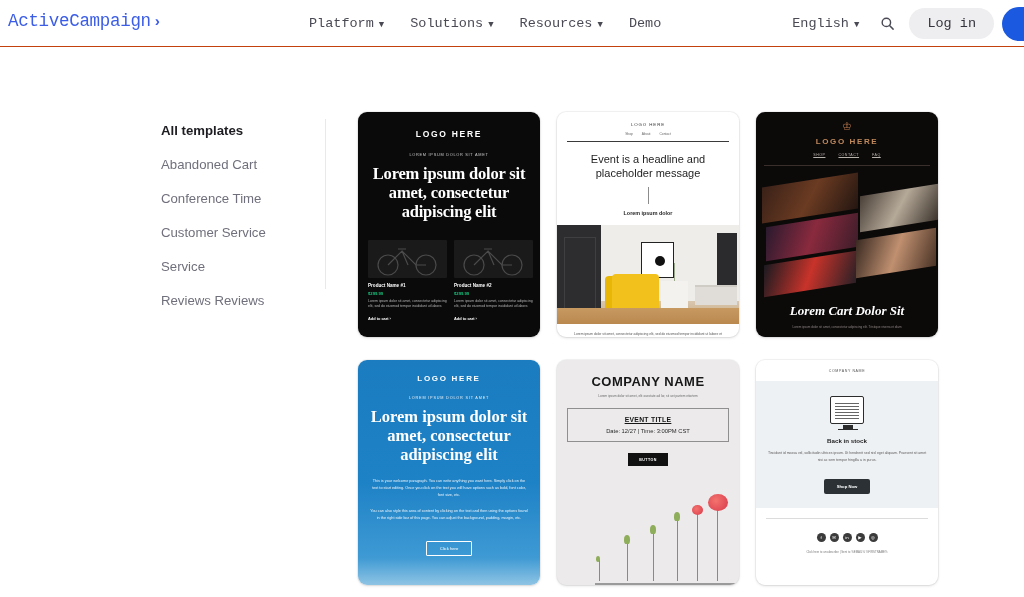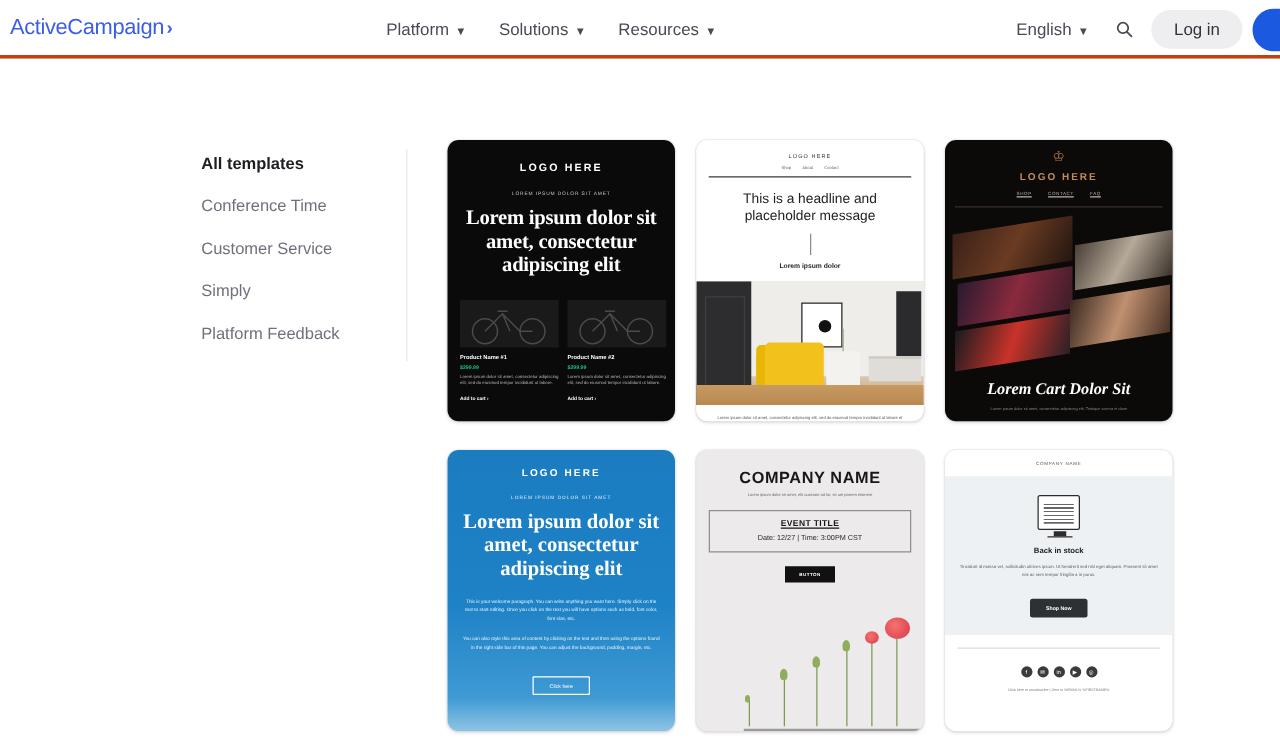--- a/index.html
+++ b/index.html
@@ -9,23 +9,24 @@
     font-family: "Liberation Sans", sans-serif;
     overflow: hidden;
   }
 
   
   .header {
     position: relative;
     height: 47px;
     width: 1024px;
     background: #ffffff;
-    border-bottom: 3px solid #c2410c;
+    border-bottom: 1px solid #c2410c;
     display: flex;
     align-items: center;
+    font-family: Liberation Mono, monospace;
   }
   .logo {
     position: absolute; left: 8px; top: 11px;
     font-size: 17.5px;
     color: #3b5de7;
     letter-spacing: -0.3px;
     white-space: nowrap;
     cursor: pointer;
   }
   .logo-chev { font-size: 15px; font-weight: 700; margin-left: 2px; }
@@ -281,20 +282,23 @@
       <span class="cd">▼</span>
     </div>
     <div class="navitem">
       <span>Solutions</span>
       <span class="cd">▼</span>
     </div>
     <div class="navitem">
       <span>Resources</span>
       <span class="cd">▼</span>
     </div>
+    <div class="navitem">
+      <span>Demo</span>
+    </div>
   </div>
 
   <div class="headright">
     <div class="lang">
       <span>English</span>
       <span class="cd">▼</span>
     </div>
     <div class="searchbtn">
       <svg width="15" height="15" viewBox="0 0 20 20" fill="none" stroke="#4a4a55" stroke-width="1.9">
         <circle cx="8.5" cy="8.5" r="5.6"></circle>
@@ -303,24 +307,25 @@
     </div>
     <div class="loginbtn">Log in</div>
     <div class="ctabtn"></div>
   </div>
 </div>
 
 <div class="content">
 
   <div class="sidebar">
     <div class="side-item active">All templates</div>
+    <div class="side-item">Abandoned Cart</div>
     <div class="side-item">Conference Time</div>
     <div class="side-item">Customer Service</div>
-    <div class="side-item">Simply</div>
-    <div class="side-item">Platform Feedback</div>
+    <div class="side-item">Service</div>
+    <div class="side-item">Reviews Reviews</div>
   </div>
 
   <div class="grid">
 
     <div class="grid-row">
 
       <div class="card sh c1">
         <div class="logo-here">LOGO HERE</div>
         <div class="kicker">LOREM IPSUM DOLOR SIT AMET</div>
         <div class="hl">Lorem ipsum dolor sit amet, consectetur adipiscing elit</div>
@@ -356,21 +361,21 @@
 
       <div class="card sh c2">
         <div class="top">
           <div class="lh">LOGO HERE</div>
           <div class="nav2">
             <span>Shop</span>
             <span>About</span>
             <span>Contact</span>
           </div>
           <div class="rule"></div>
-          <div class="hl2">This is a headline and placeholder message</div>
+          <div class="hl2">Event is a headline and placeholder message</div>
           <div class="vline"></div>
           <div class="sub2">Lorem ipsum dolor</div>
         </div>
         <div class="photo">
           <div class="wall"></div>
           <div class="door"></div>
           <div class="dark"></div>
           <div class="frame">
               <div class="dot"></div>
             </div>

